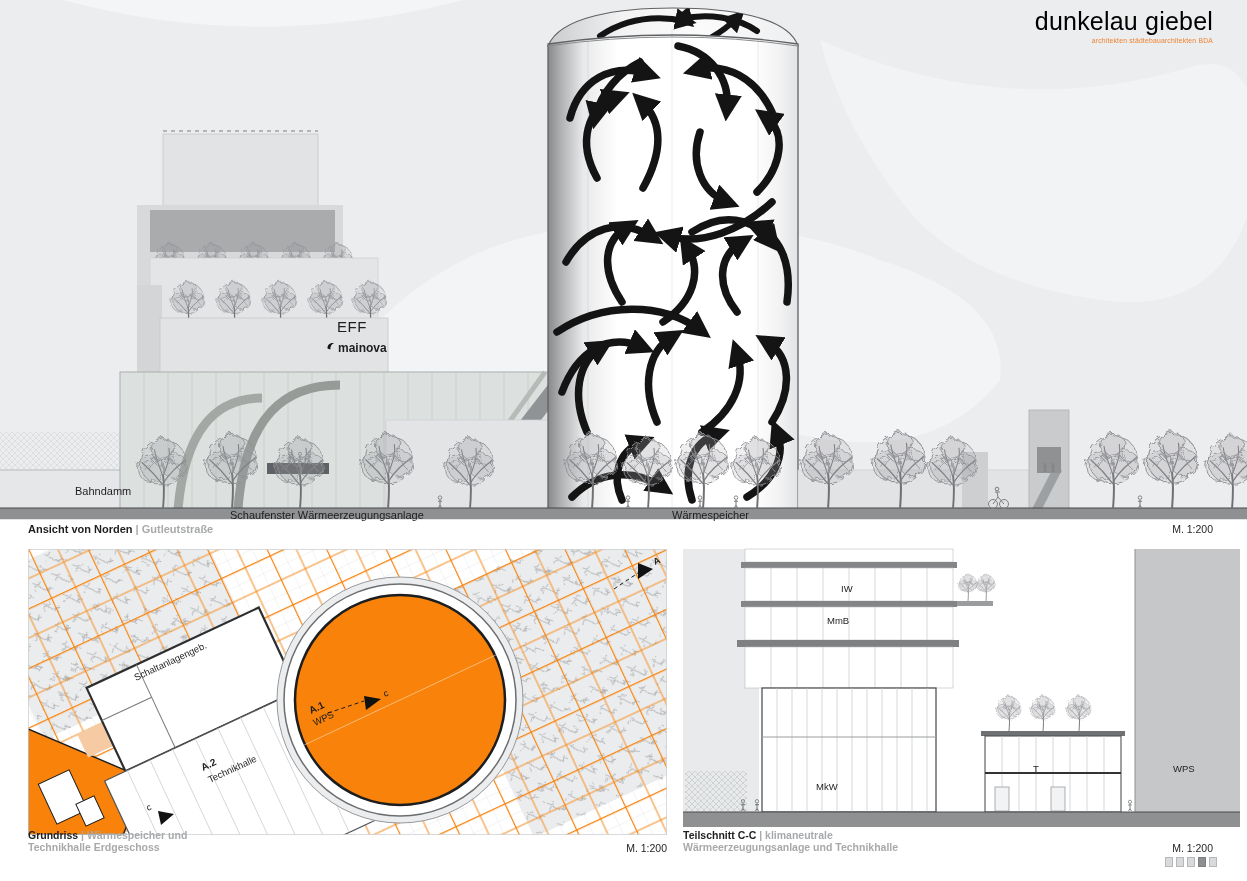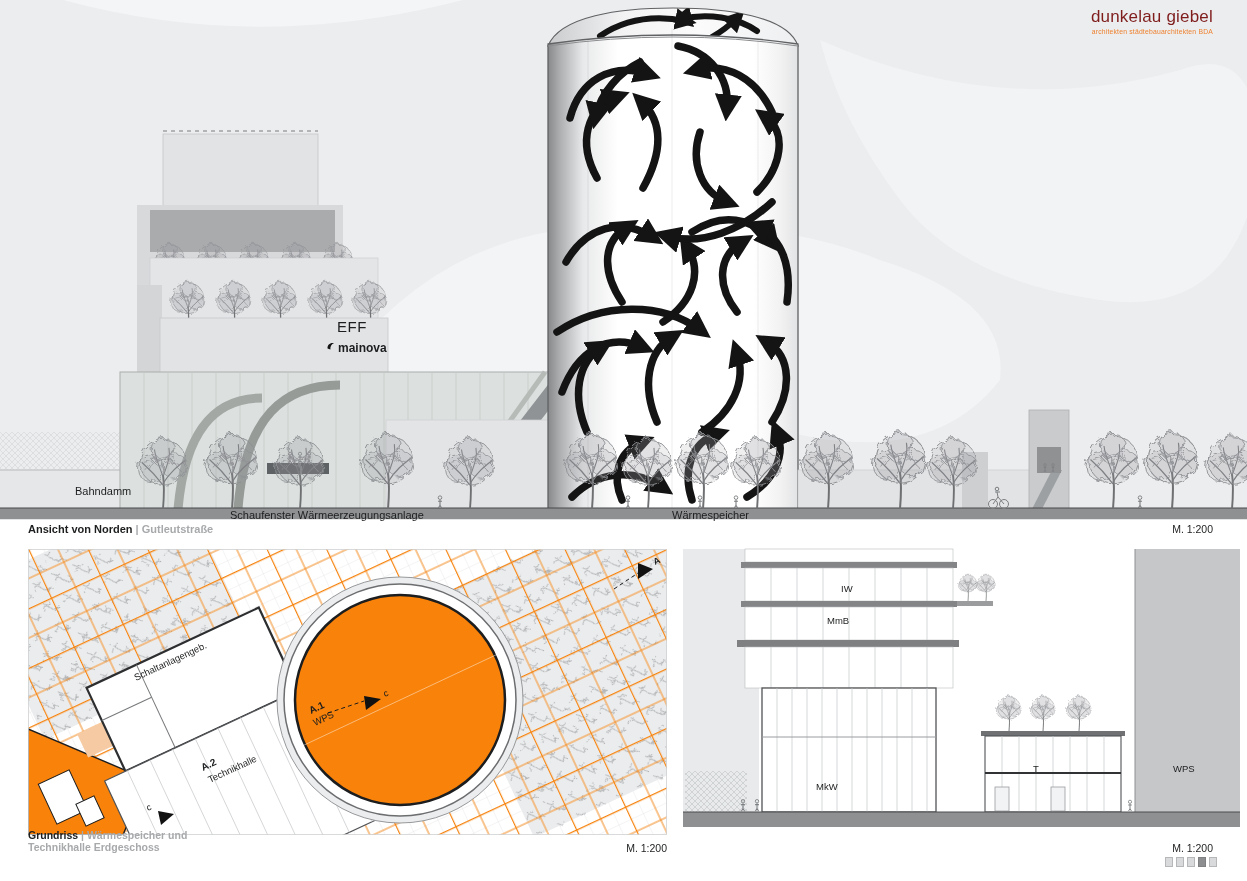--- a/index.html
+++ b/index.html
@@ -5,21 +5,21 @@
   html,body{margin:0;padding:0;background:#fff;}
   #board{position:relative;width:1247px;height:881px;background:#ffffff;overflow:hidden;
          font-family:"Liberation Sans",sans-serif;}
   svg{display:block;}
   .lbl{position:absolute;color:#1d1e1f;white-space:nowrap;line-height:1.15;}
   .lbl .light{color:#a7a9ab;font-weight:bold;}
   .lbl b{font-weight:bold;color:#1d1e1f;}
   .sm{font-size:11px;margin-left:24px;}
   .ttl{font-size:10.5px;}
   .logo-box{position:absolute;top:7px;right:34px;text-align:right;}
-  .logo-title{font-size:17px;color:#7f1d1d;letter-spacing:.2px;}
+  .logo-title{font-size:25px;color:#000000;letter-spacing:.2px;}
   .logo-sub{font-size:6.8px;color:#EE8230;margin-top:1px;letter-spacing:.2px;}
   .mainova{position:absolute;left:326px;top:341px;display:flex;align-items:flex-start;gap:2px;
            font-size:12px;font-weight:bold;color:#1c1d1e;}
   .pager{position:absolute;right:30px;top:857px;display:flex;gap:3px;}
   .pgsq{width:8px;height:10px;background:#D9DADC;border:1px solid #b5b7b9;box-sizing:border-box;}
   .pgsq.active{background:#8C8E90;border-color:#7e8082;}
 </style>
 </head>
 <body>
 
@@ -443,20 +443,25 @@
 </div>
 <div class="lbl" style="right:34px;top:523px;font-size:10.5px;">M. 1:200</div>
 
 <div class="lbl ttl" style="left:28px;top:829px;">
   <b>Grundriss</b>
   <span class="light">| Wärmespeicher und</span><br>
   <span class="light">Technikhalle Erdgeschoss</span>
 </div>
 <div class="lbl ttl" style="left:28px;top:842px;width:639px;text-align:right;">M. 1:200</div>
 
+<div class="lbl ttl" style="left:683px;top:829px;">
+  <b>Teilschnitt C-C</b>
+  <span class="light">| klimaneutrale</span><br>
+  <span class="light">Wärmeerzeugungsanlage und Technikhalle</span>
+</div>
 <div class="lbl ttl" style="right:34px;top:842px;">M. 1:200</div>
 
 <div class="lbl" style="left:841px;top:584px;font-size:9.5px;">IW</div>
 <div class="lbl" style="left:827px;top:616px;font-size:9.5px;">MmB</div>
 <div class="lbl" style="left:816px;top:782px;font-size:9.5px;">MkW</div>
 <div class="lbl" style="left:1033px;top:764px;font-size:9.5px;">T</div>
 <div class="lbl" style="left:1173px;top:764px;font-size:9.5px;">WPS</div>
 
 <div class="pager">
       <span class="pgsq"></span>

